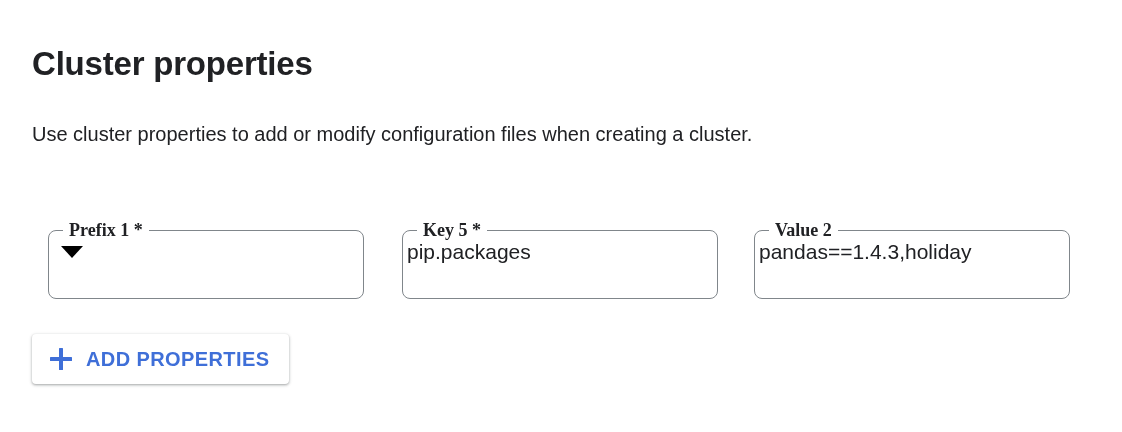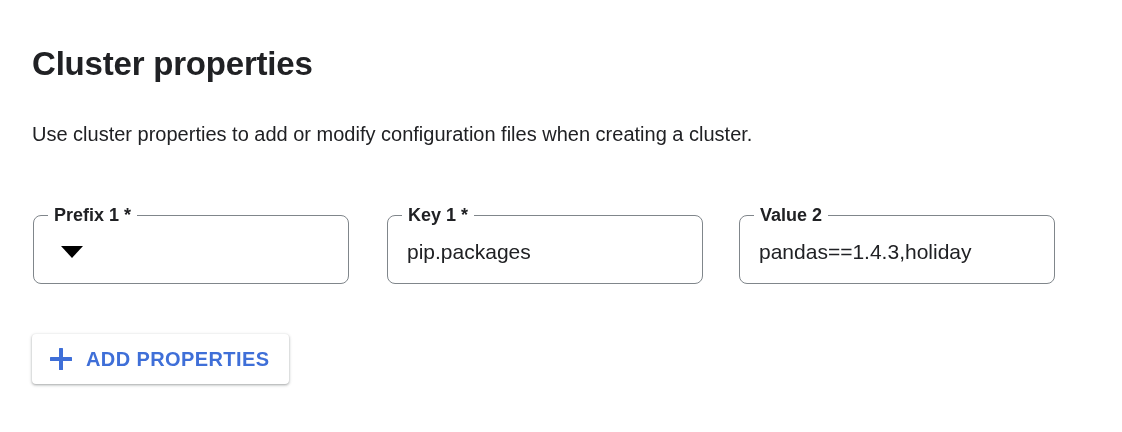--- a/index.html
+++ b/index.html
@@ -68,26 +68,27 @@
   .field-key    { left: 354px; width: 316px; }
   .field-value  { left: 706px; width: 316px; }
 
   
   .outline {
     position: absolute;
     left: 0; top: 0;
     width: 100%;
     height: 78px;
     box-sizing: border-box;
-    margin: 1px;
+    margin: 16px;
     padding: 0;
     border: 1.6px solid #80868b;
     border-radius: 8px;
     background: transparent;
     pointer-events: none;
+    font-family: Liberation Serif, serif;
   }
   .outline > legend {
     margin-left: 14px;
     padding: 0 6px;
     font-size: 18px;
     font-weight: bold;
     line-height: 1;
     color: #202124;
     white-space: nowrap;
   }
@@ -198,21 +199,21 @@
       <fieldset class="outline">
         <legend>Prefix 1 *</legend>
       </fieldset>
       <div class="field-control">
         <span class="dropdown-arrow"></span>
       </div>
     </div>
 
     <div class="field field-key">
       <fieldset class="outline">
-        <legend>Key 1 *</legend>
+        <legend>Key 5 *</legend>
       </fieldset>
       <div class="field-control">
         <span class="field-text">pip.packages</span>
       </div>
     </div>
 
     <div class="field field-value">
       <fieldset class="outline">
         <legend>Value 2</legend>
       </fieldset>

